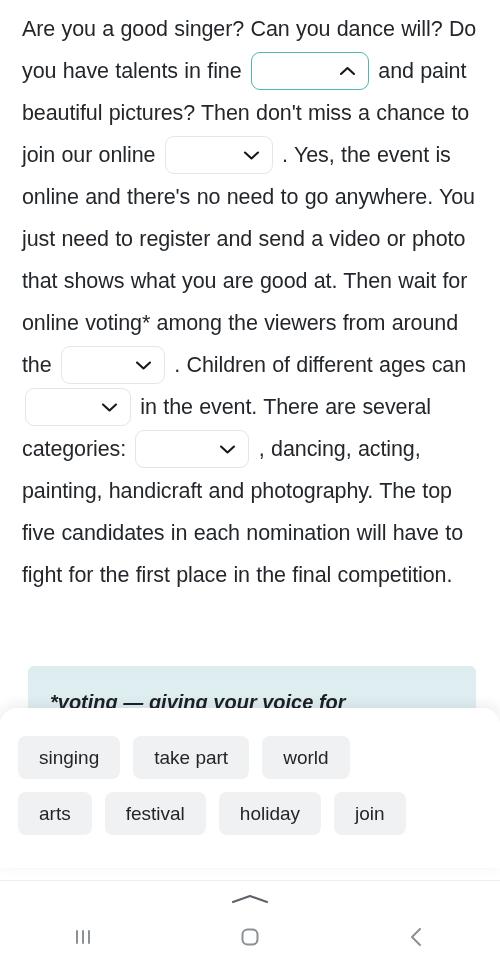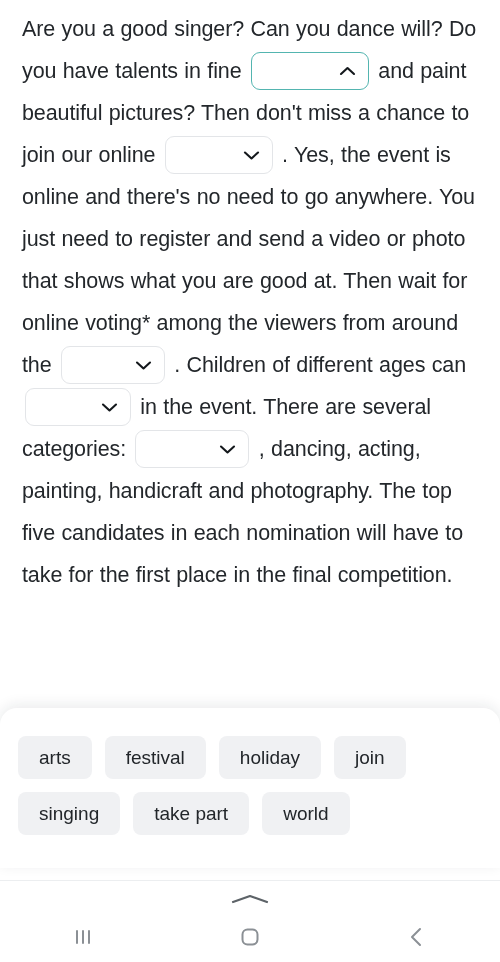--- a/index.html
+++ b/index.html
@@ -170,36 +170,39 @@
           <svg viewBox="0 0 19 12">
             <path d="M3 3.5 L9.5 9.5 L16 3.5" fill="none" stroke="#14181c" stroke-width="2.1" stroke-linecap="round" stroke-linejoin="round"></path>
           </svg>
         </span>
       </span><span class="seg"> in the event. There are several categories: </span><span class="gap w5">
         <span class="chev">
           <svg viewBox="0 0 19 12">
             <path d="M3 3.5 L9.5 9.5 L16 3.5" fill="none" stroke="#14181c" stroke-width="2.1" stroke-linecap="round" stroke-linejoin="round"></path>
           </svg>
         </span>
-      </span><span class="seg"> , dancing, acting, painting, handicraft and photography. The top five candidates in each nomination will have to take for the first place in the final competition.</span>
-  </div>
-
+      </span><span class="seg"> , dancing, acting, painting, handicraft and photography. The top five candidates in each nomination will have to fight for the first place in the final competition.</span>
+  </div>
+
+  <div class="callout">
+    <span>*voting — giving your voice for</span>
+  </div>
 
   <div class="suggest-panel">
+    <div class="chip-row">
+      <button class="chip">singing</button>
+      <button class="chip">take part</button>
+      <button class="chip">world</button>
+    </div>
     <div class="chip-row">
       <button class="chip">arts</button>
       <button class="chip">festival</button>
       <button class="chip">holiday</button>
       <button class="chip">join</button>
     </div>
-    <div class="chip-row">
-      <button class="chip">singing</button>
-      <button class="chip">take part</button>
-      <button class="chip">world</button>
-    </div>
   </div>
 
   <div class="navbar">
     <div class="nav-handle">
       <svg viewBox="0 0 46 16">
           <path d="M6 11 L23 5 L40 11" fill="none" stroke="#5d6368" stroke-width="2.2" stroke-linecap="round" stroke-linejoin="round"></path>
         </svg>
     </div>
     <div class="nav-btns">
       <div class="nav-btn">

